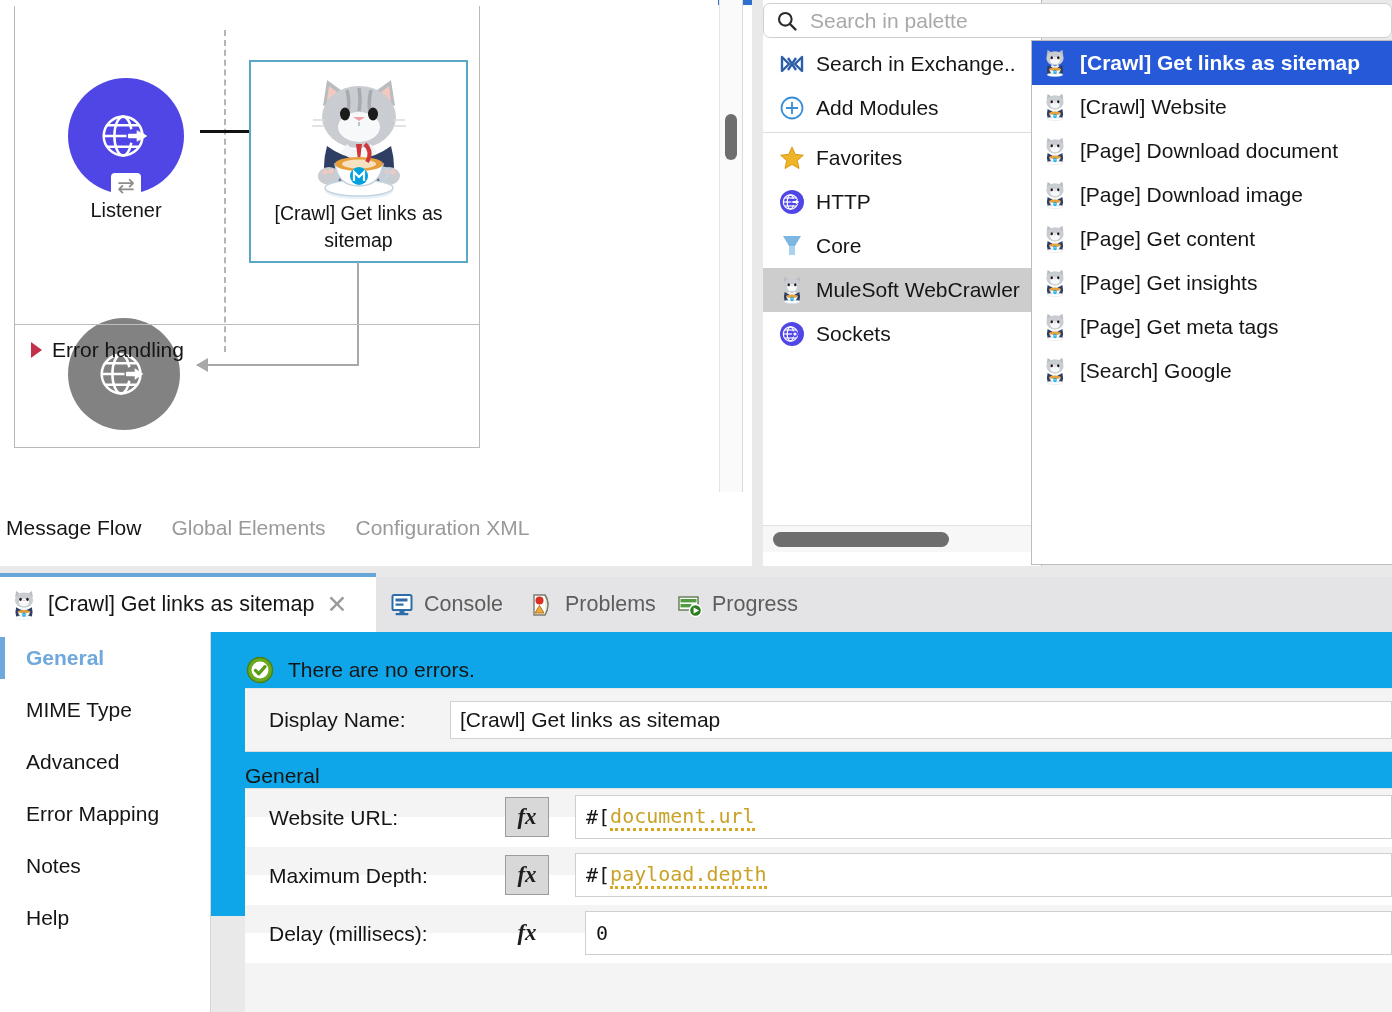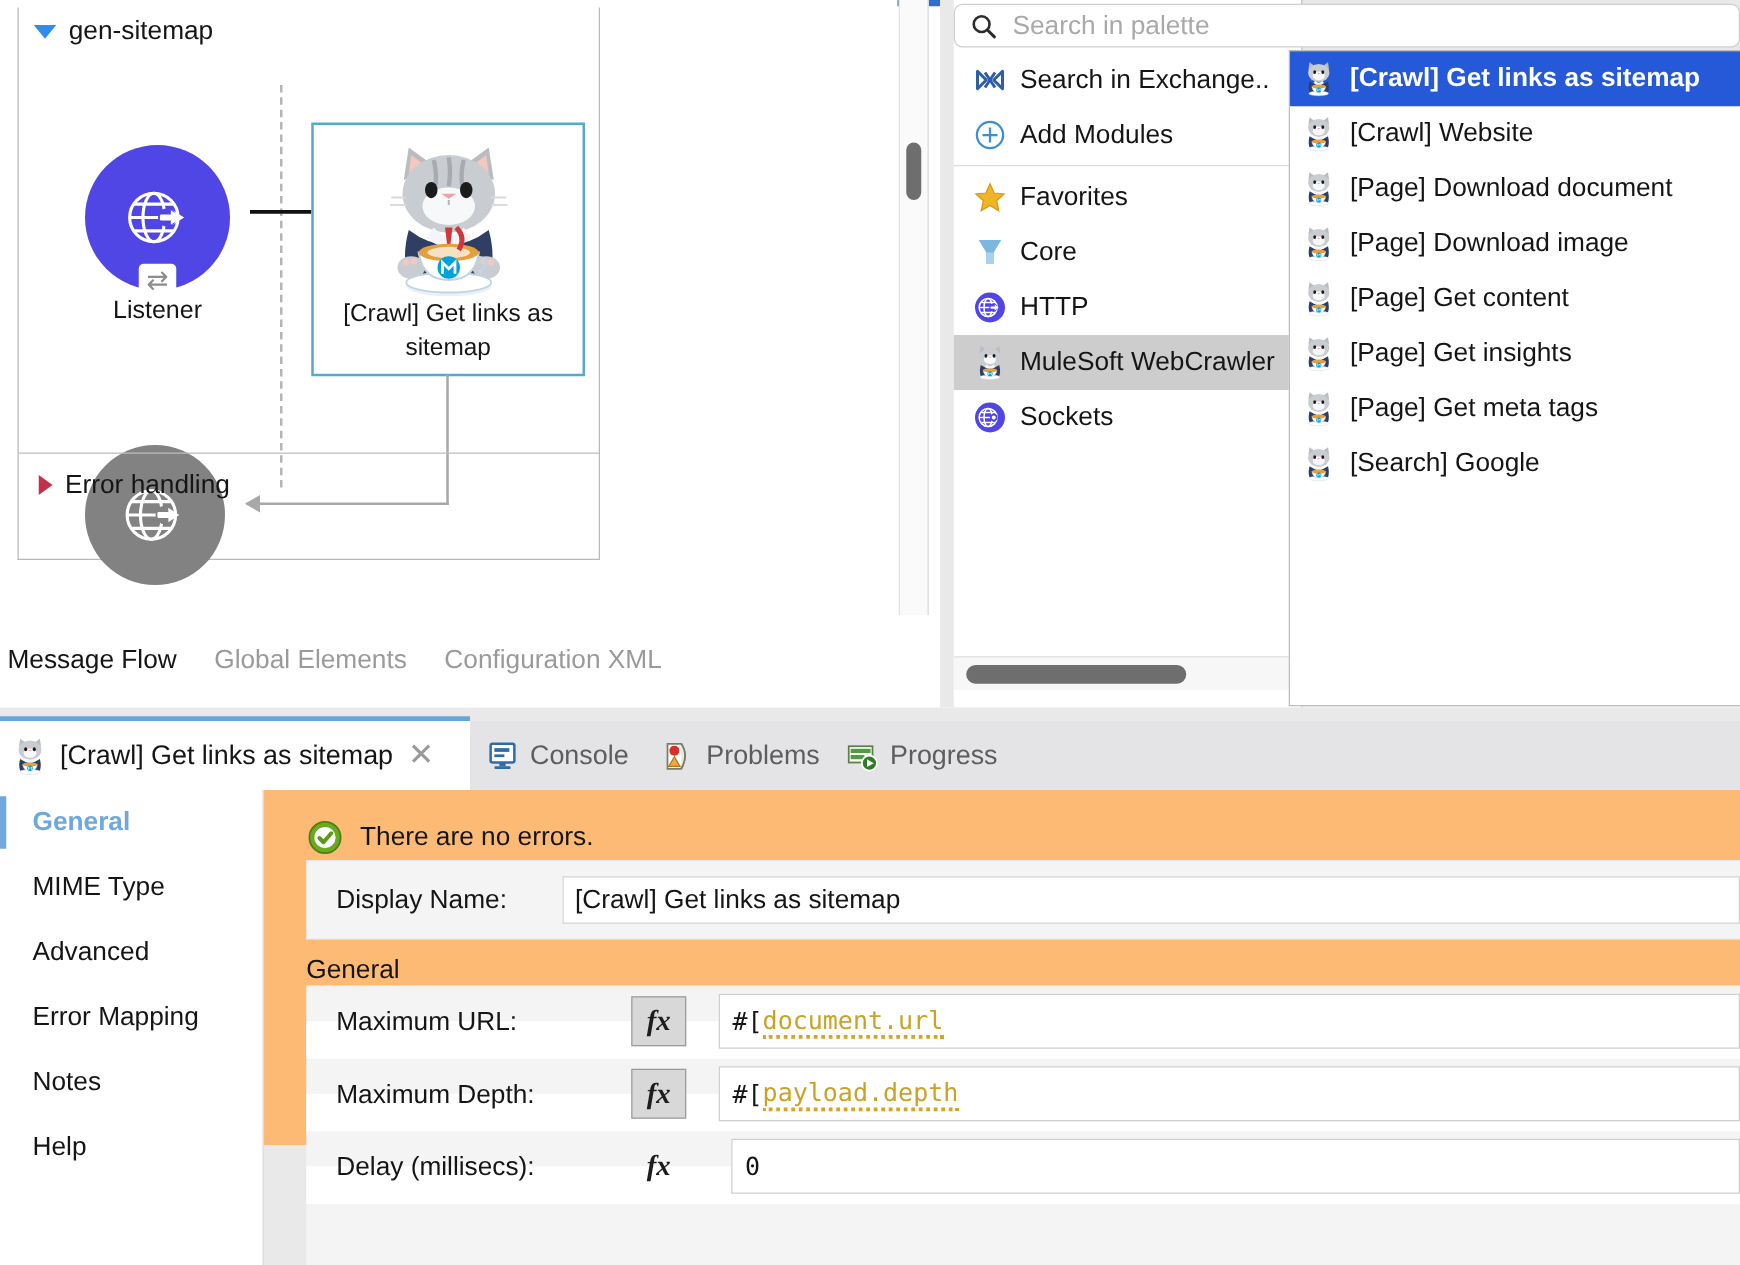--- a/index.html
+++ b/index.html
@@ -88,21 +88,21 @@
   
   #props-panel{left:0;top:566px;width:1392px;height:446px;background:#e9e9ea;}
   #props-topline{position:absolute;left:0;top:7px;width:376px;height:4px;background:#68a6d8;}
   #props-tabbar{position:absolute;left:0;top:11px;width:1392px;height:55px;background:#e4e4e6;}
   #active-tab{position:absolute;left:0;top:0;width:376px;height:55px;background:#fff;display:flex;align-items:center;padding-left:10px;box-sizing:border-box;}
   #active-tab-label{font-size:21.5px;color:#151515;margin-left:10px;}
   #tab-close{margin-left:12px;font-size:25px;color:#9a9a9a;line-height:1;}
   .btab{position:absolute;top:0;height:55px;display:flex;align-items:center;}
   .btab-label{font-size:21.5px;color:#5d5d5d;margin-left:9px;}
 
-  #props-body{position:absolute;left:0;top:66px;width:1392px;height:284px;background:#fdba74;}
+  #props-body{position:absolute;left:0;top:66px;width:1392px;height:284px;background:#0ea5e9;}
   #props-side{position:absolute;left:0;top:0;width:210px;height:380px;background:#fff;border-right:1px solid #d6d6d6;}
   .side-item{height:52px;display:flex;align-items:center;padding-left:26px;box-sizing:border-box;position:relative;}
   .side-label{font-size:21px;color:#151515;}
   .side-item.active .side-label{color:#6fa8dc;font-weight:bold;}
   .side-item.active:before{content:"";position:absolute;left:0;top:5px;width:5px;height:42px;background:#6fa8dc;}
 
   #props-main{position:absolute;left:211px;top:0;right:0;height:380px;}
   #err-banner{position:absolute;left:35px;top:24px;display:flex;align-items:center;}
   #err-banner-text{font-size:21px;color:#151515;margin-left:14px;}
 
@@ -133,24 +133,20 @@
 <body>
 
 <div class="abs" id="editor-area">
 
   <div class="abs" id="flow-topbar"></div>
 
   <div class="abs" id="canvas-scroll">
 
     <div class="abs" id="flow-box">
 
-      <div id="flow-header">
-        <div class="tri tri-down"></div>
-        <div id="flow-name">gen-sitemap</div>
-      </div>
 
       <div id="flow-inner">
 
         <div class="lane"></div>
 
         <div class="node-circle" id="listener-circle">
           <svg class="globe-ico" viewBox="0 0 64 64">
             <g fill="none" stroke="#ffffff" stroke-width="2.6">
               <circle cx="29" cy="32" r="20"></circle>
               <ellipse cx="29" cy="32" rx="9" ry="20"></ellipse>
@@ -288,43 +284,43 @@
 
       <div class="pal-item">
         <svg width="26" height="26" viewBox="0 0 26 26">
           <polygon points="13,2 16.3,9.4 24.3,10.2 18.3,15.6 20,23.5 13,19.4 6,23.5 7.7,15.6 1.7,10.2 9.7,9.4" fill="#f0b429" stroke="#d99a12" stroke-width="1"></polygon>
         </svg>
         <span class="pal-label">Favorites</span>
       </div>
 
       <div class="pal-item">
         <svg width="26" height="26" viewBox="0 0 26 26">
-          <path d="M4,3 L10,13 L10,22 L16,22 L16,13 L22,3 Z" fill="#7bb7e0"></path>
-          <path d="M10,13 L16,13 L16,22 L10,22 Z" fill="#a8d2ef"></path>
-        </svg>
-        <span class="pal-label">Core</span>
-      </div>
-
-      <div class="pal-item">
-        <svg width="26" height="26" viewBox="0 0 26 26">
           <circle cx="13" cy="13" r="12" fill="#5046e5"></circle>
           <g fill="none" stroke="#ffffff" stroke-width="1.2">
             <circle cx="11.5" cy="13" r="7.2"></circle>
             <ellipse cx="11.5" cy="13" rx="3.3" ry="7.2"></ellipse>
             <line x1="4.3" y1="13" x2="18.7" y2="13"></line>
             <line x1="6" y1="9" x2="17" y2="9"></line>
             <line x1="6" y1="17" x2="17" y2="17"></line>
           </g>
           <circle cx="15.6" cy="13" r="3.2" fill="#5046e5"></circle>
           <g fill="#ffffff">
               <rect x="13.4" y="12.1" width="4.2" height="1.8" rx="0.5"></rect>
               <polygon points="16.8,10.6 20,13 16.8,15.4"></polygon>
             </g>
         </svg>
         <span class="pal-label">HTTP</span>
+      </div>
+
+      <div class="pal-item">
+        <svg width="26" height="26" viewBox="0 0 26 26">
+          <path d="M4,3 L10,13 L10,22 L16,22 L16,13 L22,3 Z" fill="#7bb7e0"></path>
+          <path d="M10,13 L16,13 L16,22 L10,22 Z" fill="#a8d2ef"></path>
+        </svg>
+        <span class="pal-label">Core</span>
       </div>
 
       <div class="pal-item sel">
         <svg width="26" height="30" viewBox="0 0 112 130">
           <polygon points="20,34 24,8 46,24" fill="#b9bcc0"></polygon>
             <polygon points="92,34 88,8 66,24" fill="#b9bcc0"></polygon>
           <ellipse cx="56" cy="45" rx="37" ry="31" fill="#c9ccd0"></ellipse>
           <ellipse cx="56" cy="55" rx="21" ry="15" fill="#f7f8f9"></ellipse>
           <ellipse cx="42" cy="42" rx="5" ry="6.5" fill="#1b1b1b"></ellipse>
             <ellipse cx="70" cy="42" rx="5" ry="6.5" fill="#1b1b1b"></ellipse>
@@ -636,21 +632,21 @@
           <span id="dn-value">[Crawl] Get links as sitemap</span>
         </div>
       </div>
 
       <div id="gen-head">General</div>
 
       <div id="gen-group">
 
         <div class="frow" style="top:0;">
           <div class="rowbg" style="top:28px;height:30px;"></div>
-          <span class="lbl">Maximum URL:</span>
+          <span class="lbl">Website URL:</span>
           <div class="fx pressed">fx</div>
           <div class="fval">
             <span>#[ </span>
             <span class="tok-amber">document.url</span>
           </div>
         </div>
 
         <div class="frow" style="top:58px;">
           <div class="rowbg" style="top:28px;height:30px;"></div>
           <span class="lbl">Maximum Depth:</span>

